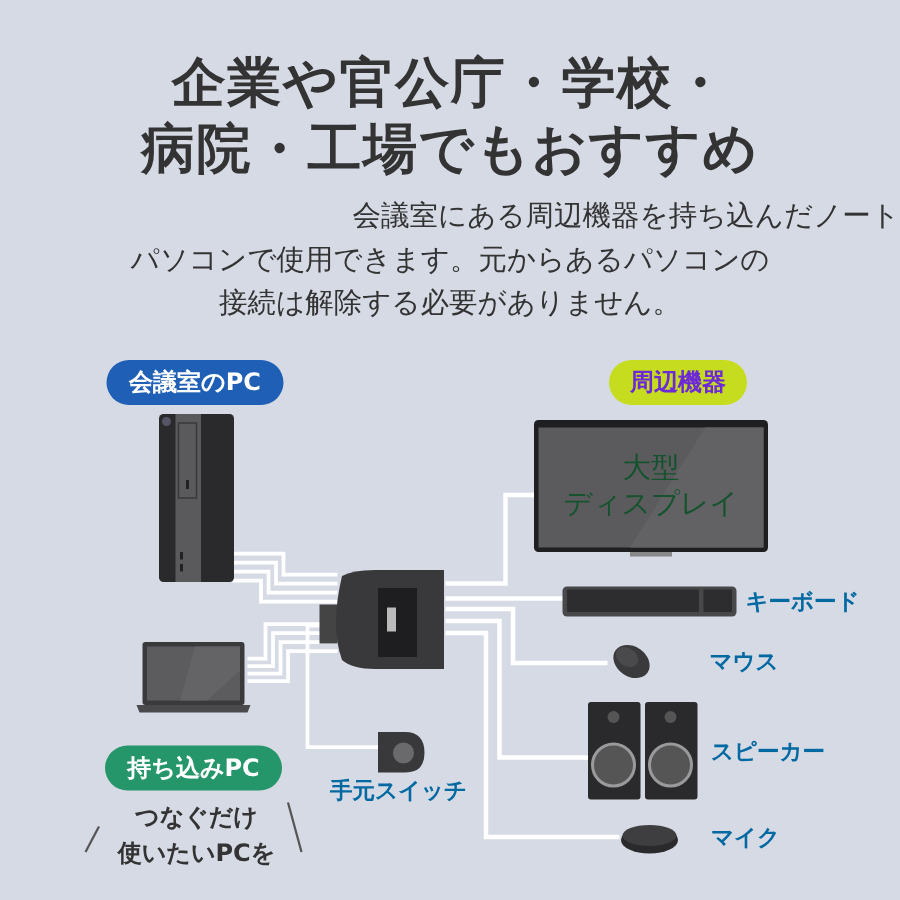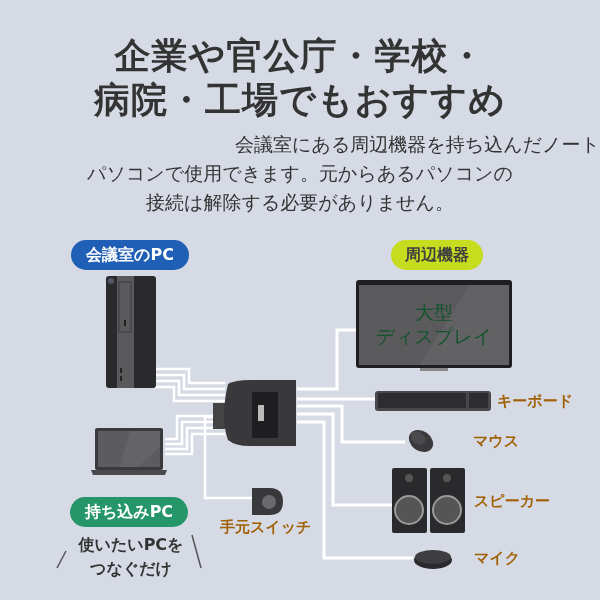--- a/index.html
+++ b/index.html
@@ -23,23 +23,23 @@
     font-size: 19px; line-height: 29px; color: #333;
   }
   .desc.l1 { top: 130px; text-align: right; }
   .desc.l2 { top: 159px; }
   .desc.l3 { top: 188px; }
   .pill {
     border-radius: 16px; font-weight: bold; text-align: center;
     font-size: 16px; line-height: 30px; height: 30px;
   }
   .pill-blue { left: 71px; top: 240px; width: 118px; background: #1f5fb5; color: #fff; }
-  .pill-lime { left: 391px; top: 240px; width: 92px; background: #c6dc1e; color: #404040; }
+  .pill-lime { left: 406px; top: 240px; width: 92px; background: #c6dc1e; color: #6d28d9; }
   .pill-green { left: 70px; top: 497px; width: 118px; background: #25966a; color: #fff; }
-  .label { font-size: 15px; font-weight: bold; color: #a16207; white-space: nowrap; }
+  .label { font-size: 15px; font-weight: bold; color: #0369a1; white-space: nowrap; }
   .note { font-size: 16px; color: #333; text-align: center; line-height: 24px; font-weight: bold; }
   svg { position: absolute; left: 0; top: 0; }
   .display-text {
     color: #14532d; text-align: center; font-size: 19px; line-height: 24px;
   }
 </style>
 </head>
 <body>
 
 <div class="abs title l1">企業や官公庁・学校・</div>
@@ -138,22 +138,22 @@
 
   <line x1="66" y1="551" x2="57" y2="568" stroke="#555" stroke-width="1.5"></line>
   <line x1="192" y1="535" x2="201" y2="568" stroke="#555" stroke-width="1.5"></line>
 </svg>
 
 <div class="abs pill pill-blue">会議室のPC</div>
 <div class="abs pill pill-lime">周辺機器</div>
 <div class="abs pill pill-green">持ち込みPC</div>
 
 <div class="abs note" style="left:66px; top:533px; width:130px;">
+  <div>つなぐだけ</div>
   <div>使いたいPCを</div>
-  <div>つなぐだけ</div>
 </div>
 
 <div class="abs display-text" style="left:359px; top:300px; width:150px;">
   <div>大型</div>
   <div>ディスプレイ</div>
 </div>
 
 <div class="abs label" style="left:497px; top:392px;">キーボード</div>
 <div class="abs label" style="left:473px; top:432px;">マウス</div>
 <div class="abs label" style="left:474px; top:492px;">スピーカー</div>

